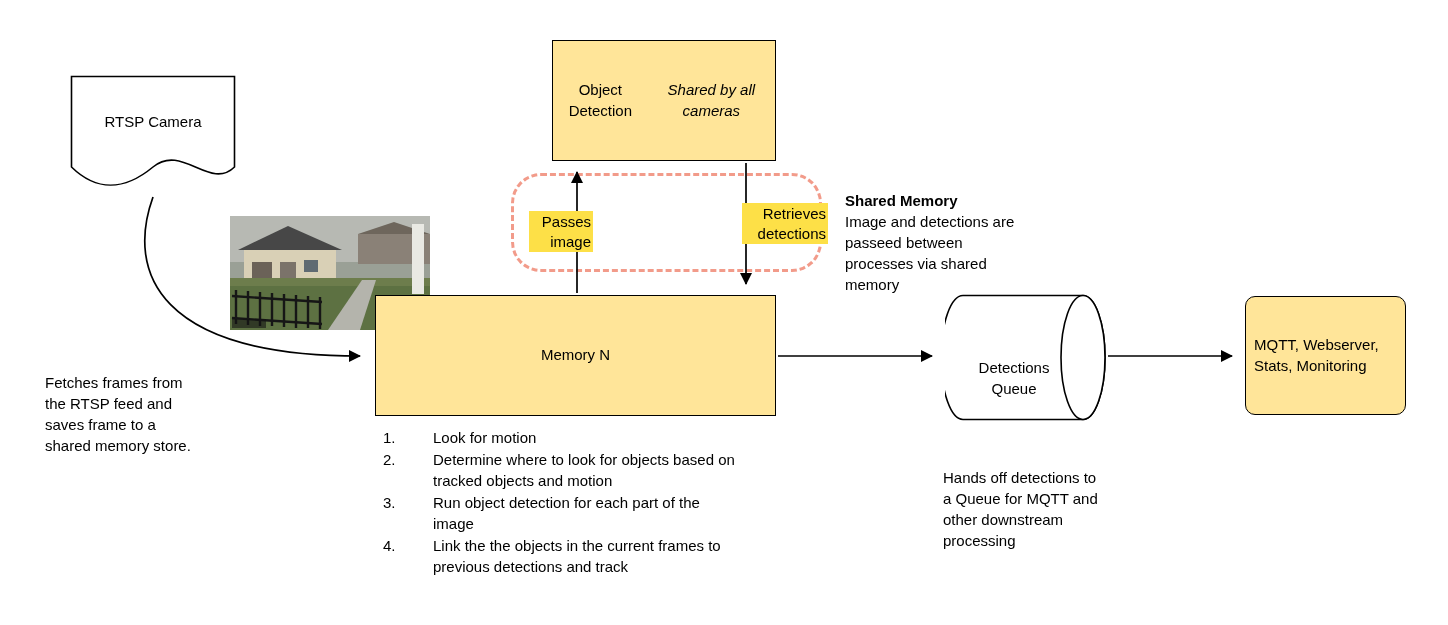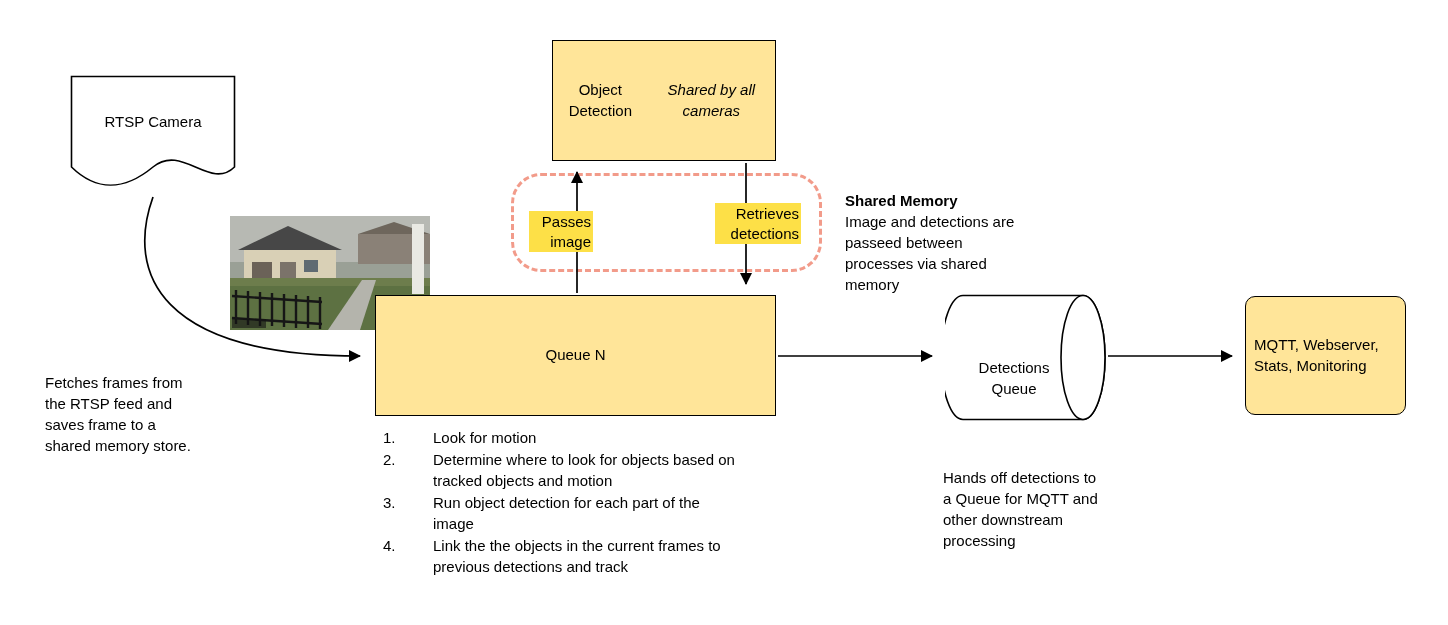--- a/index.html
+++ b/index.html
@@ -80,21 +80,21 @@
   </div>
 
   <div class="abs dashed-region" style="left:511px;top:173px;width:311px;height:99px;"></div>
 
   <div class="abs note" style="left:845px;top:160px;width:190px;">
     <div class="bold">Shared Memory</div>
     <div>Image and detections are passeed between processes via shared memory</div>
   </div>
 
   <div class="abs node" style="left:375px;top:295px;width:401px;height:121px;">
-    <div>Queue N</div>
+    <div>Memory N</div>
   </div>
 
   <div class="abs steps" style="left:383px;top:427px;width:355px;">
     <div class="step">
       <span class="step-num">1.</span>
       <span class="step-text">Look for motion</span>
     </div>
     <div class="step">
       <span class="step-num">2.</span>
       <span class="step-text">Determine where to look for objects based on tracked objects and motion</span>
@@ -130,15 +130,15 @@
       </marker>
     </defs>
     <path d="M153 197 C126 272 158 356 360 356" fill="none" stroke="#000" stroke-width="1.7" marker-end="url(#arrowhead)"></path>
     <path d="M577 293 L577 172" fill="none" stroke="#000" stroke-width="1.7" marker-end="url(#arrowhead)"></path>
     <path d="M746 163 L746 284" fill="none" stroke="#000" stroke-width="1.7" marker-end="url(#arrowhead)"></path>
     <path d="M778 356 L932 356" fill="none" stroke="#000" stroke-width="1.7" marker-end="url(#arrowhead)"></path>
     <path d="M1108 356 L1232 356" fill="none" stroke="#000" stroke-width="1.7" marker-end="url(#arrowhead)"></path>
   </svg>
 
   <div class="abs edge-label" style="left:529px;top:211px;width:64px;">Passes image</div>
-  <div class="abs edge-label" style="left:715px;top:203px;width:86px;">Retrieves detections</div>
+  <div class="abs edge-label" style="left:742px;top:203px;width:86px;">Retrieves detections</div>
 
 </div>
 
 </body></html>

